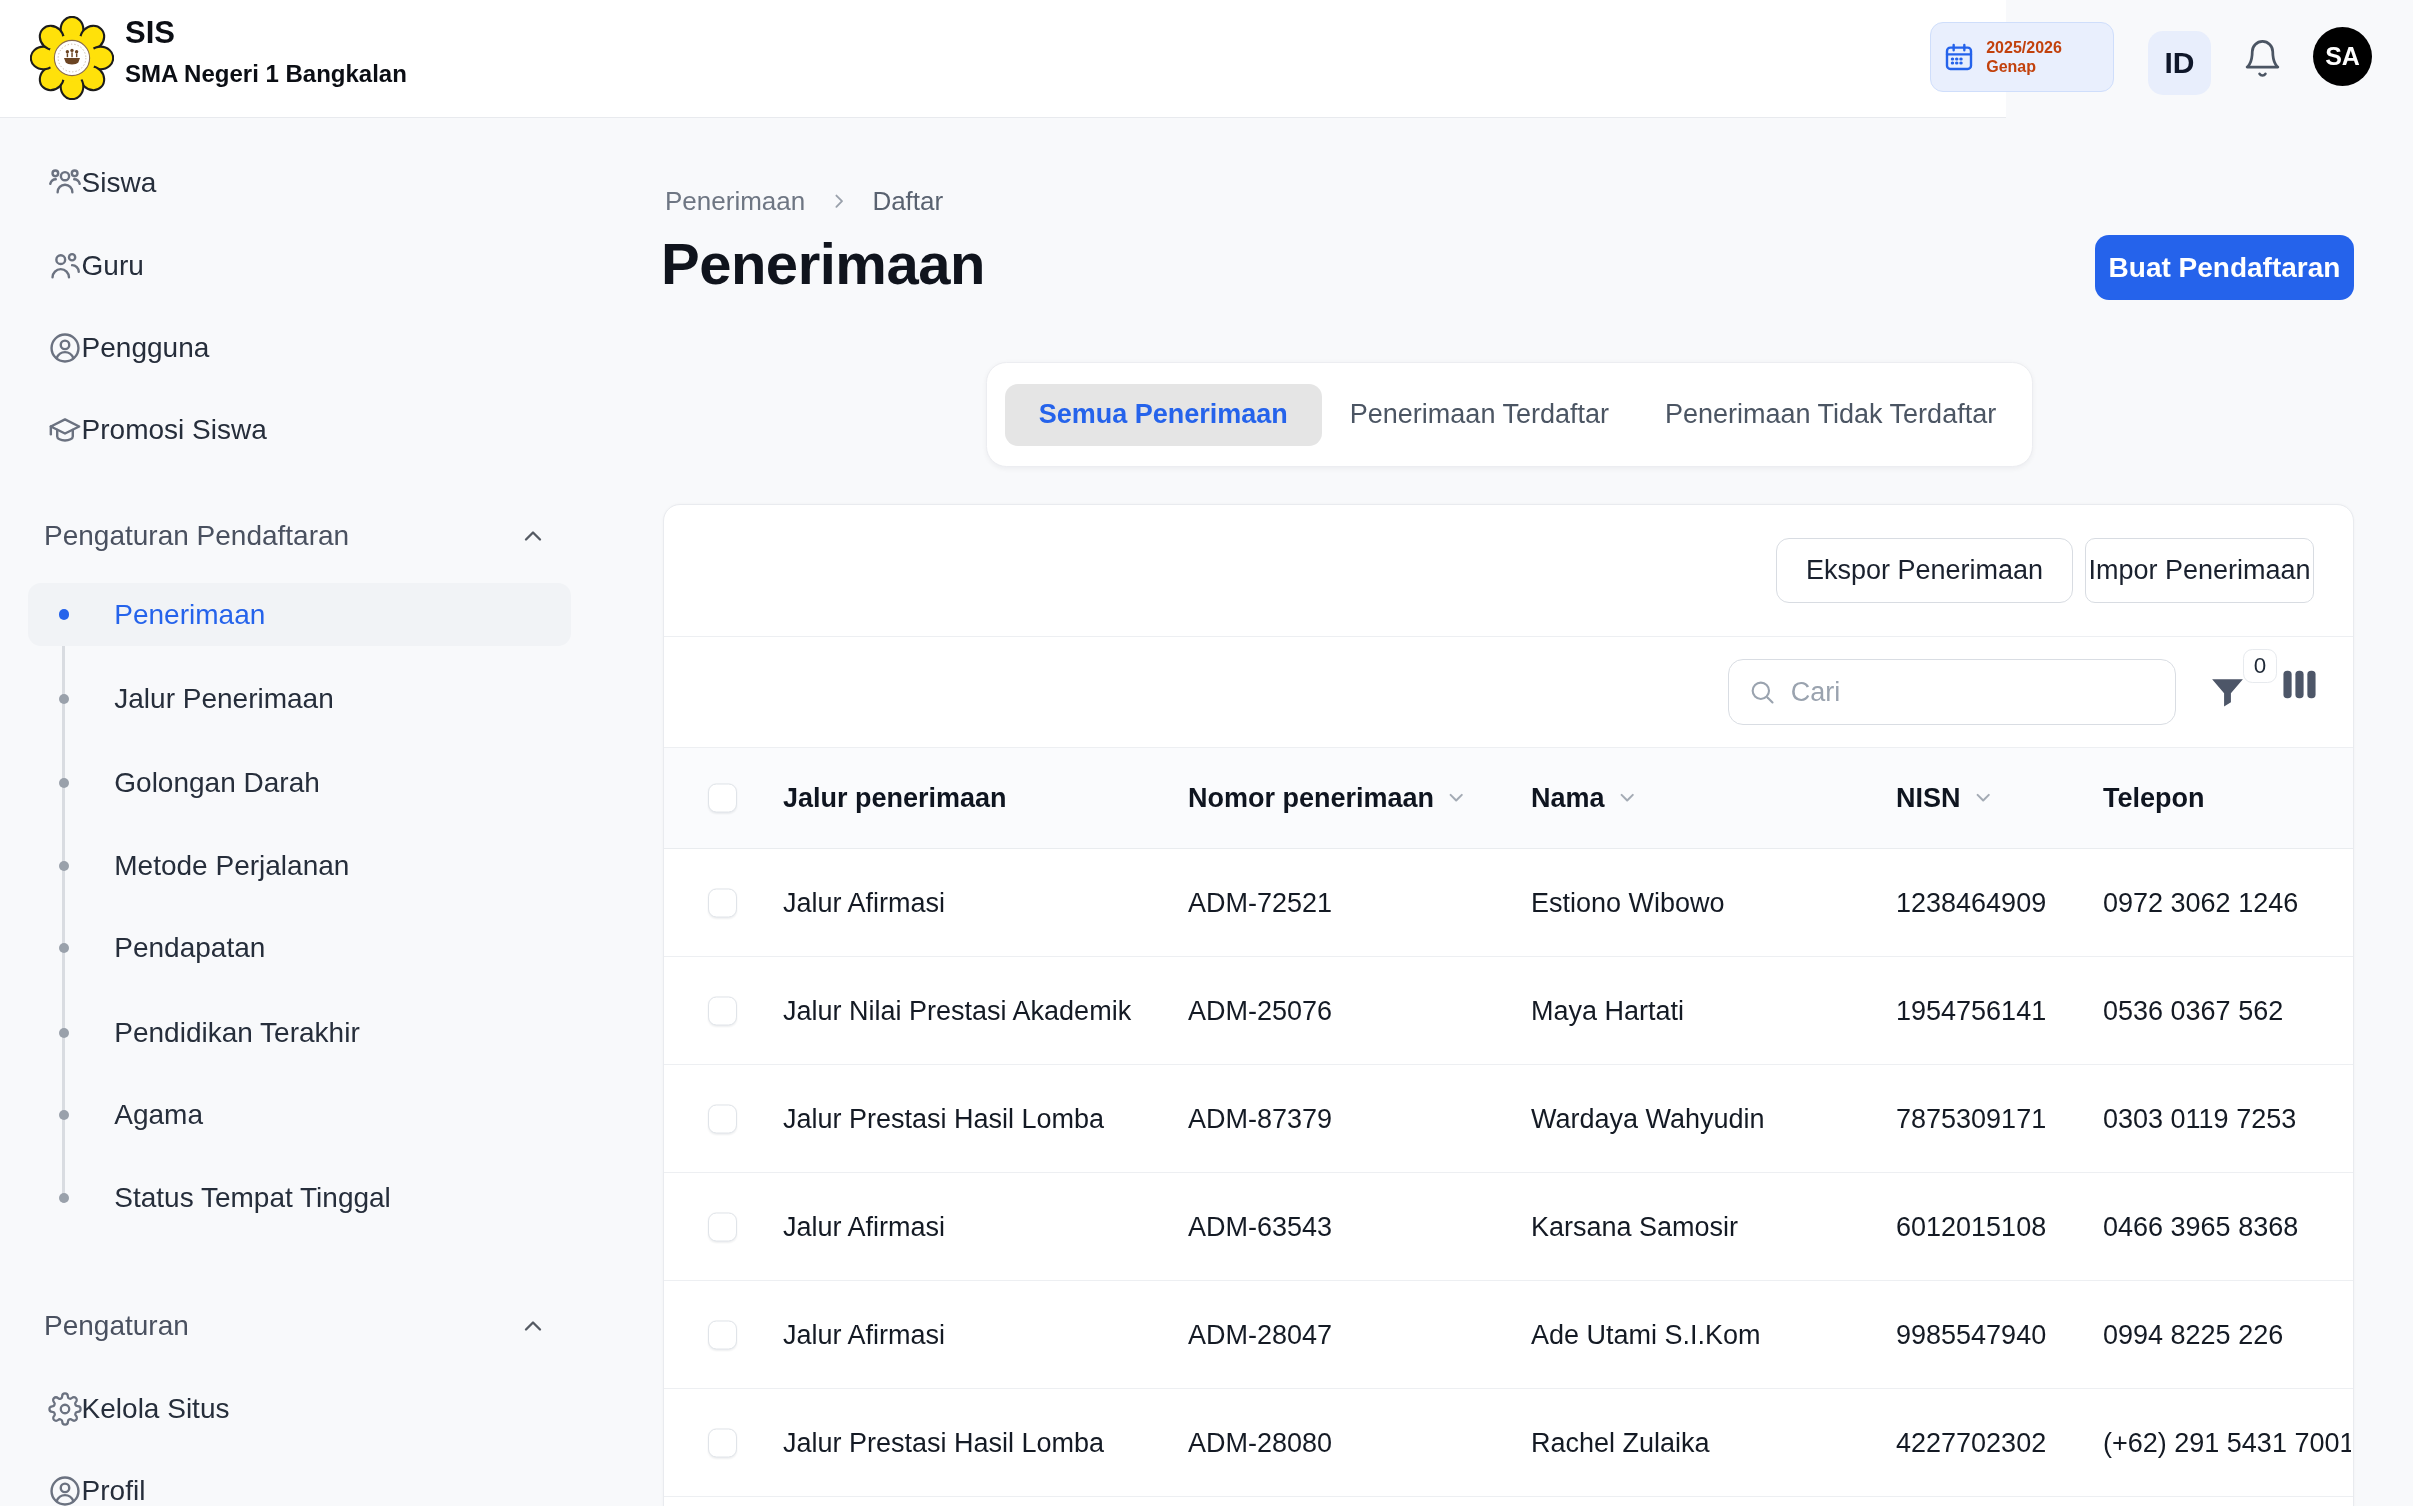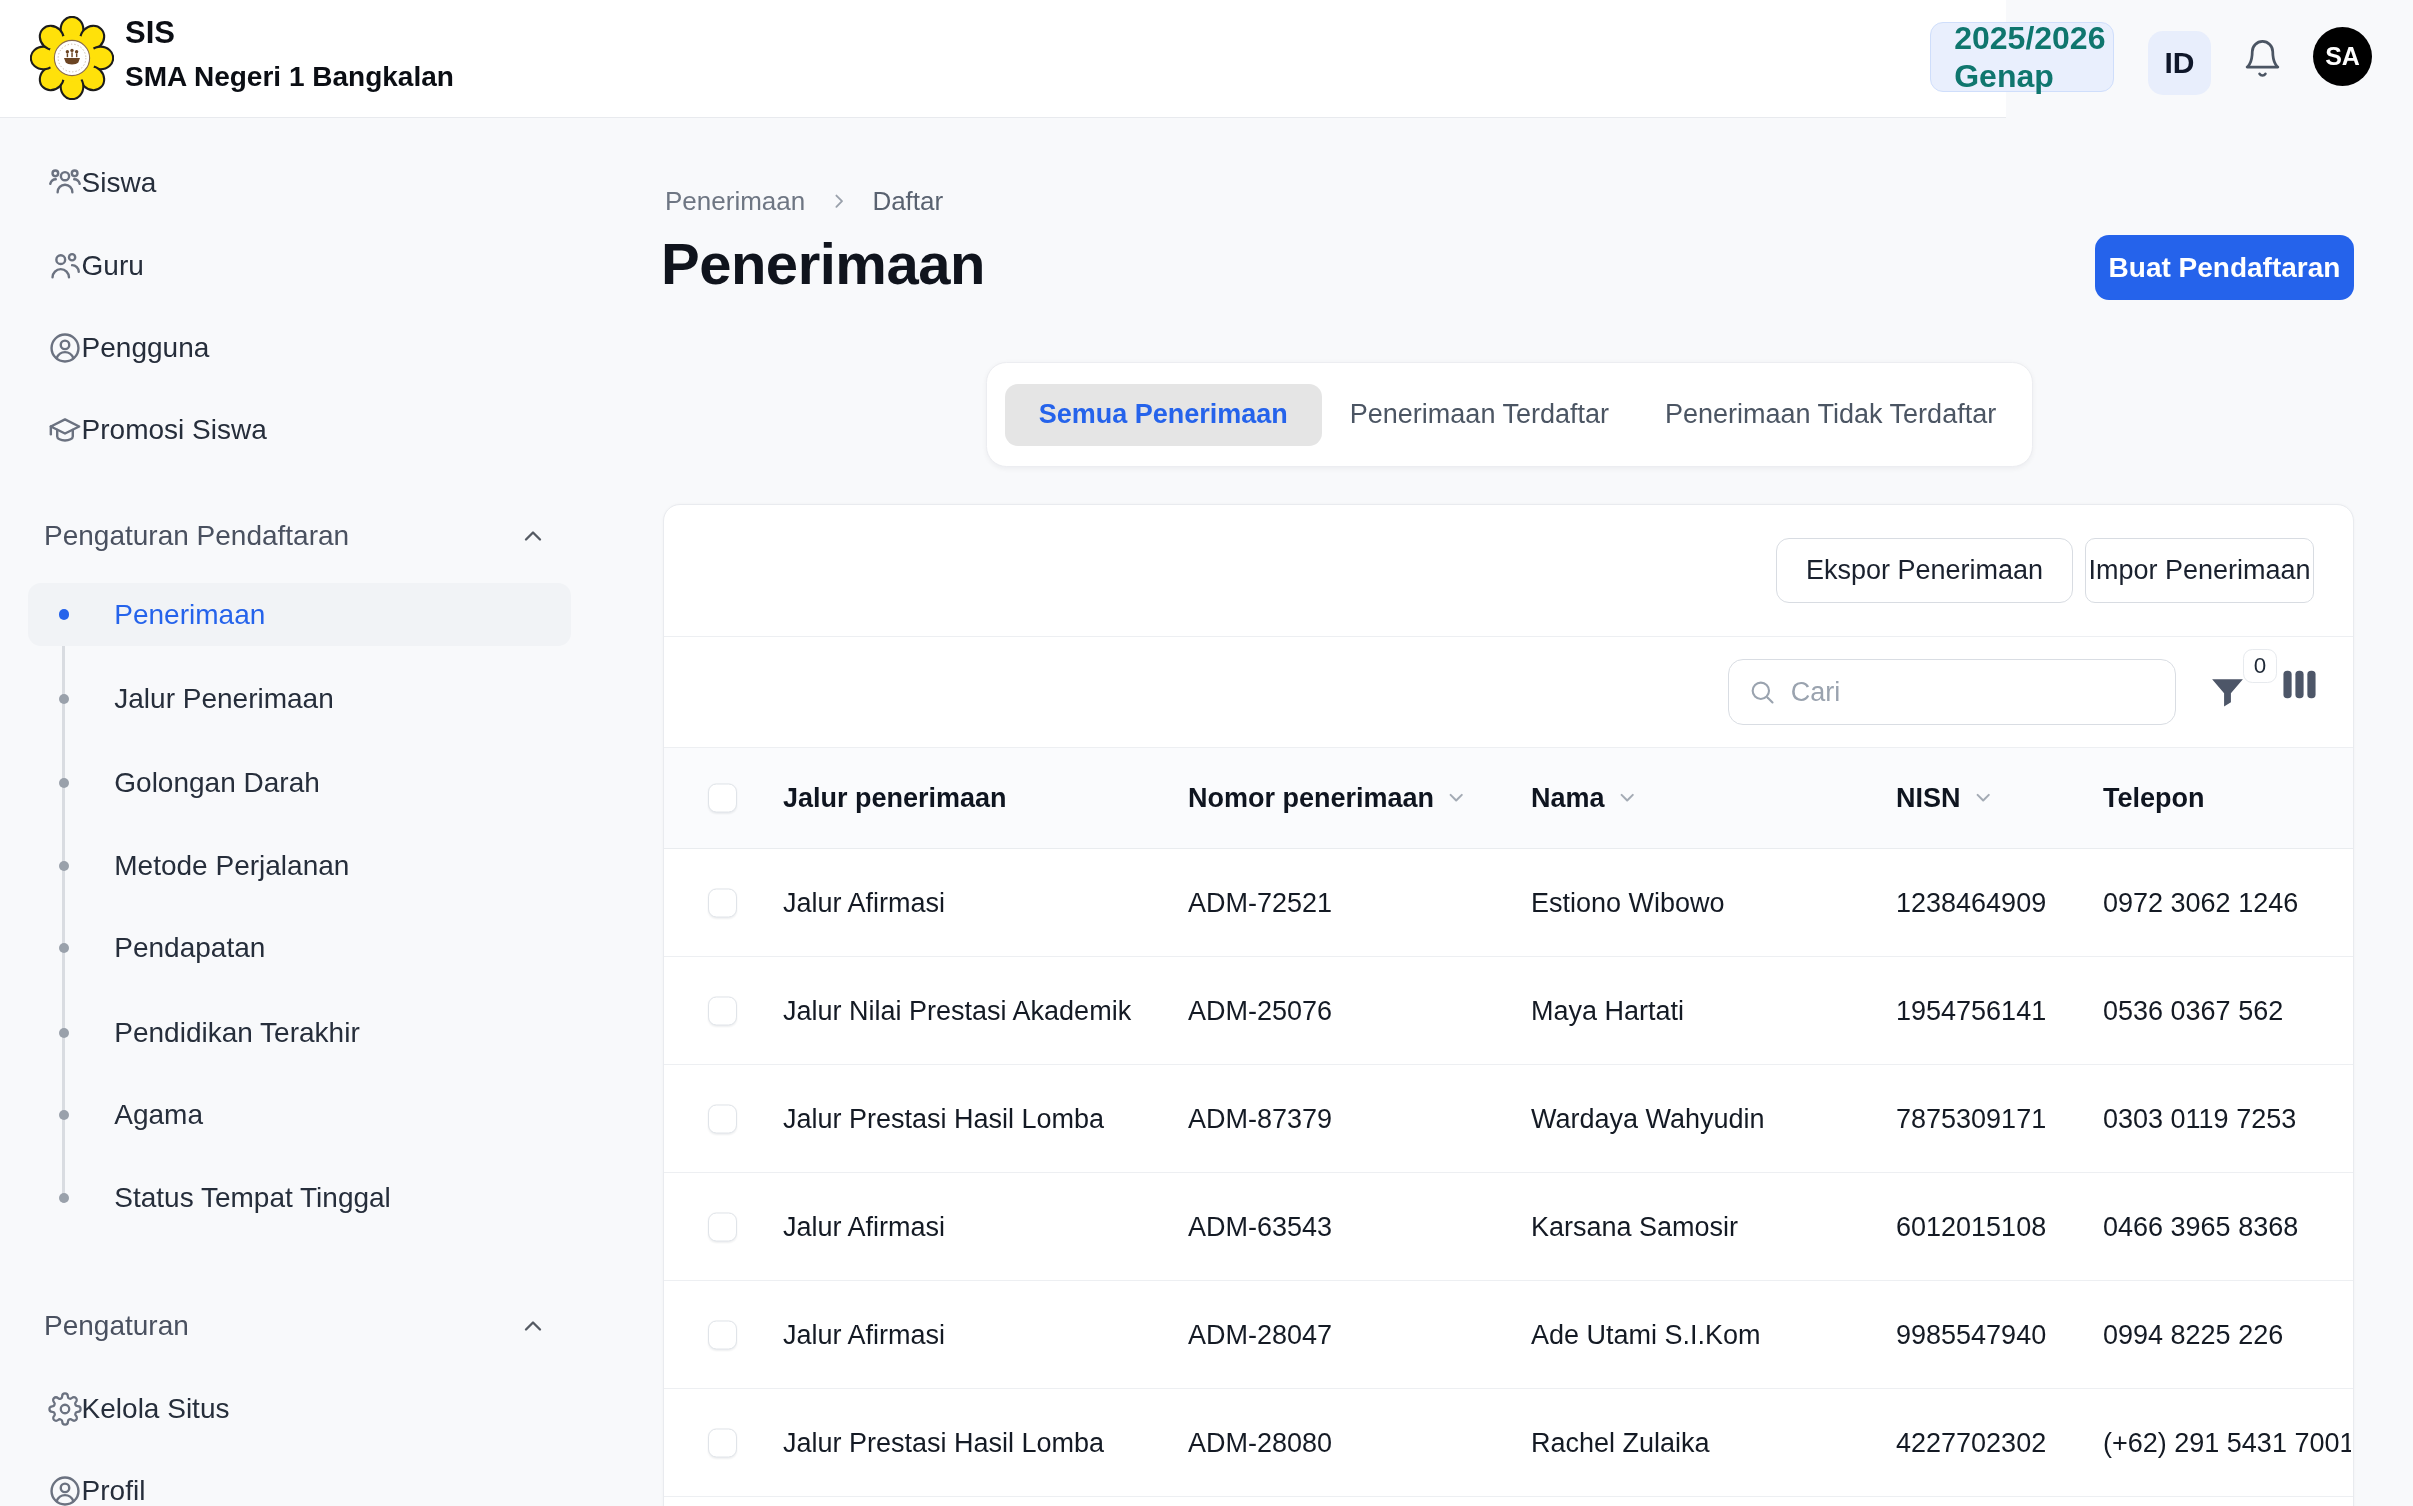--- a/index.html
+++ b/index.html
@@ -5,23 +5,23 @@
   * { margin:0; padding:0; box-sizing:border-box; }
   html,body { width:2413px; height:1506px; }
   body { font-family:"Liberation Sans", sans-serif; background:#f8f9fb; }
   .page { position:relative; width:2413px; height:1506px; overflow:hidden; background:#f8f9fb; }
 
   
   .topbar { position:absolute; left:0; top:0; width:2006px; height:118px; background:#fff; border-bottom:0.9px solid #e8eaee; z-index:5; }
   .logo { position:absolute; left:30px; top:16px; width:84px; height:84px; }
   .brand { position:absolute; left:125px; top:14px; }
   .brand .app { font-size:31px; font-weight:700; color:#0b0e14; line-height:1.2; }
-  .brand .school { font-size:28px; font-weight:700; color:#0b0e14; line-height:1.25; margin-top:7.5px; }
+  .brand .school { font-size:24px; font-weight:700; color:#0b0e14; line-height:1.25; margin-top:7.5px; }
   .year-pill { position:absolute; left:1930px; top:22.4px; width:184px; height:70px; background:#e9effd; border:0.9px solid #cfdefb; border-radius:13px; display:flex; align-items:center; gap:11.2px; padding:0 12px; cursor:pointer; }
-  .year-pill .yr-text { font-size:32px; font-weight:700; color:#0f766e; line-height:1.2; }
+  .year-pill .yr-text { font-size:16px; font-weight:700; color:#c2410c; line-height:1.2; }
   .id-badge { position:absolute; left:2148px; top:31px; width:63px; height:64px; border-radius:15px; background:#e8eefc; color:#0f172a; font-size:30px; font-weight:700; display:flex; align-items:center; justify-content:center; cursor:pointer; }
   .bell { position:absolute; left:2242px; top:38px; width:41px; height:41px; cursor:pointer; }
   .avatar { position:absolute; left:2313px; top:27px; width:59px; height:59px; border-radius:50%; background:#000000; color:#fff; font-size:25px; font-weight:700; display:flex; align-items:center; justify-content:center; cursor:pointer; }
 
   
   .sidebar { position:absolute; left:0; top:118px; width:605px; height:1389px; }
   .nav-item { position:absolute; left:28px; width:543px; height:58px; display:flex; align-items:center; padding-left:19.6px; cursor:pointer; border-radius:13px; }
   .nav-item .nico { width:34px; height:34px; flex:0 0 34px; }
   .nav-item .nlabel { font-size:28px; color:#262e3b; }
   .section-head { position:absolute; left:44px; width:527px; height:37px; display:flex; align-items:center; cursor:pointer; }

